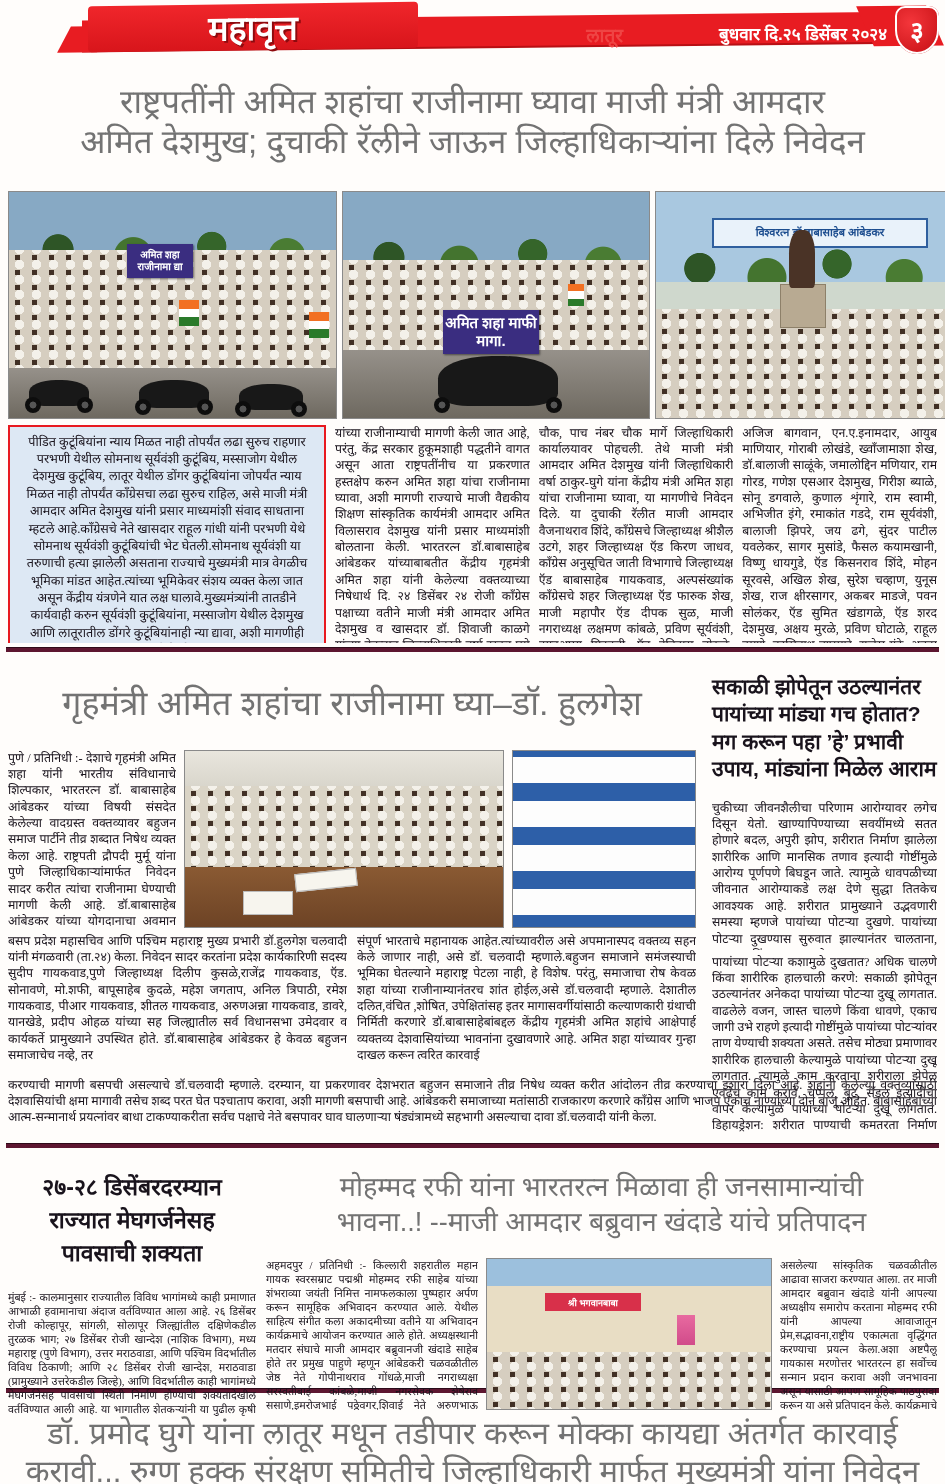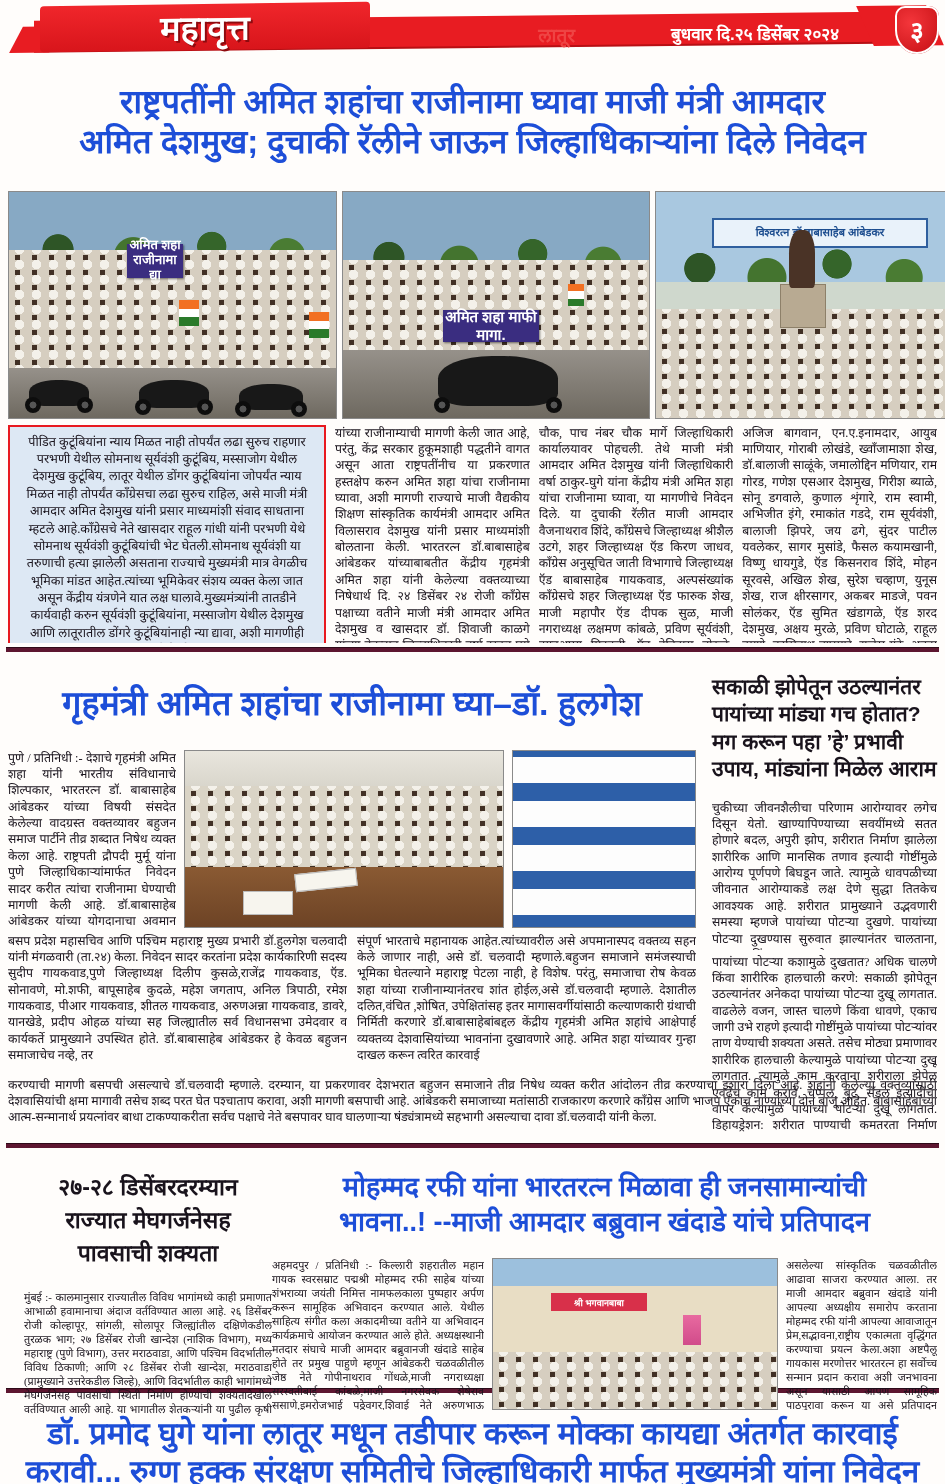--- a/index.html
+++ b/index.html
@@ -1,36 +1,36 @@
 <!DOCTYPE html>
 <html lang="mr"><head>
 <meta charset="utf-8">
 <style>
   html,body{margin:0;padding:0;background:#ffffff;}
   .page{position:relative;width:945px;height:1484px;overflow:hidden;background:#fffdfb;
         font-family:"Liberation Serif","DejaVu Serif",serif;color:#19131c;}
   
-  .masthead{position:relative;height:58px;}
+  .masthead{position:relative;height:58px;margin-left:48px;}
   .mast-ribbon{position:absolute;left:34px;right:18px;top:16px;height:30px;background:#e81c22;
                transform:skewY(-0.6deg);box-shadow:0 2px 0 #b80f14;}
   .mast-ribbon:before{content:"";position:absolute;left:-18px;top:6px;width:40px;height:26px;background:#e81c22;transform:skewX(-28deg);}
   .mast-ribbon:after{content:"";position:absolute;right:-8px;top:-6px;width:70px;height:40px;background:#e81c22;transform:skewX(24deg);}
   .mast-left{position:absolute;left:40px;top:4px;width:330px;height:46px;background:linear-gradient(#f0262b,#d8151b);
              border-radius:4px;display:flex;align-items:center;justify-content:center;
              font-family:"Liberation Sans",sans-serif;font-weight:bold;font-size:34px;color:#fff;
              text-shadow:2px 2px 0 #8e0a0e;transform:skewY(-0.8deg);}
   .mast-city{position:absolute;left:455px;top:22px;width:120px;text-align:right;
              font-family:"Liberation Sans",sans-serif;font-weight:bold;font-size:19px;color:#ef4444;}
   .mast-date{position:absolute;left:630px;top:22px;width:250px;text-align:center;
              font-family:"Liberation Sans",sans-serif;font-weight:bold;font-size:17px;color:#fff;}
   .mast-page{position:absolute;right:6px;top:6px;width:44px;height:48px;background:radial-gradient(circle at 35% 35%,#f4363b,#c30d12);
              border-radius:10px 10px 50% 50%;display:flex;align-items:center;justify-content:center;
              color:#fff;font-weight:bold;font-size:26px;font-family:"Liberation Sans",sans-serif;box-shadow:inset 0 0 0 2px #fff;}
   
-  .h-xxl{font-family:"Liberation Sans",sans-serif;font-weight:bold;text-align:center;line-height:1.22;color:#1d4ed8;}
+  .h-xxl{font-family:"Liberation Sans",sans-serif;font-weight:normal;text-align:center;line-height:1.22;color:#737373;}
   .a1-head{font-size:33px;padding:2px 14px 6px;}
   .a2-head{font-size:34px;line-height:1.25;padding:4px 4px 2px;}
   .a3-head{font-size:27px;line-height:1.3;padding:0 2px;}
   .a4-head{font-size:31px;padding:2px 10px 4px;}
   .side-head{font-size:21px;line-height:1.3;font-family:"Liberation Sans",sans-serif;font-weight:bold;}
   .weather-head{font-size:23px;line-height:1.45;text-align:center;font-family:"Liberation Sans",sans-serif;font-weight:bold;}
   
   .cols{display:flex;gap:9px;padding:0 8px;}
   .coltext{font-size:12.3px;line-height:1.33;text-align:justify;overflow:hidden;}
   .small{font-size:10.8px;line-height:1.3;}
@@ -90,34 +90,34 @@
       <span>राष्ट्रपतींनी अमित शहांचा राजीनामा घ्यावा माजी मंत्री आमदार</span><br>
       <span>अमित देशमुख; दुचाकी रॅलीने जाऊन जिल्हाधिकाऱ्यांना दिले निवेदन</span>
     </h1>
 
     <div class="cols" style="gap:5px;">
 
       <div class="photo" style="width:327px;height:226px;">
         <div class="ph-trees"></div>
         <div class="ph-crowd" style="top:26%;bottom:22%;"></div>
         <div class="ph-road" style="height:22%;"></div>
-        <div class="placard" style="left:118px;top:52px;width:56px;height:34px;font-size:13px;">अमित शहा राजीनामा द्या</div>
+        <div class="placard" style="left:118px;top:52px;width:66px;height:34px;font-size:10px;">अमित शहा राजीनामा द्या</div>
         <div class="flag" style="left:170px;top:108px;"></div>
         <div class="flag" style="left:300px;top:120px;"></div>
         <div class="bike" style="left:130px;bottom:10px;width:70px;height:28px;"></div>
         <div class="bike" style="left:230px;bottom:8px;width:64px;height:26px;"></div>
         <div class="bike" style="left:20px;bottom:12px;width:60px;height:26px;"></div>
       </div>
 
       <div class="photo" style="width:306px;height:226px;">
         <div class="ph-trees" style="height:34%;"></div>
         <div class="ph-crowd" style="top:30%;bottom:30%;"></div>
         <div class="ph-road" style="height:30%;"></div>
         <div class="bike" style="left:95px;bottom:12px;width:120px;height:50px;"></div>
-        <div class="placard" style="left:100px;top:118px;width:96px;height:32px;font-size:15px;">अमित शहा माफी मागा.</div>
+        <div class="placard" style="left:100px;top:118px;width:96px;height:44px;font-size:15px;">अमित शहा माफी मागा.</div>
         <div class="flag" style="left:225px;top:92px;width:16px;height:22px;"></div>
       </div>
 
       <div class="photo" style="width:292px;height:226px;">
         <div class="ph-trees" style="height:40%;background-color:#a9c8e0;"></div>
         <div class="ph-crowd" style="top:52%;bottom:0;"></div>
         <div class="gateboard" style="left:56px;top:8px;width:212px;height:26px;margin-top:18px;">विश्वरत्न डॉ.बाबासाहेब आंबेडकर</div>
         <div class="pedestal" style="left:124px;top:92px;"></div>
         <div class="statue" style="left:133px;top:38px;"></div>
       </div>
@@ -168,21 +168,21 @@
       <div class="coltext" style="height:178px;margin-top:4px;">पायांच्या पोटऱ्या कशामुळे दुखतात? अधिक चालणे किंवा शारीरिक हालचाली करणे: सकाळी झोपेतून उठल्यानंतर अनेकदा पायांच्या पोटऱ्या दुखू लागतात. वाढलेले वजन, जास्त चालणे किंवा धावणे, एकाच जागी उभे राहणे इत्यादी गोष्टींमुळे पायांच्या पोटऱ्यांवर ताण येण्याची शक्यता असते. तसेच मोठ्या प्रमाणावर शारीरिक हालचाली केल्यामुळे पायांच्या पोटऱ्या दुखू लागतात. त्यामुळे काम करताना शरीराला झेपेल एवढेच काम करावे. चप्पल, बूट, सँडल इत्यादींचा वापर केल्यामुळे पायांच्या पोटऱ्या दुखू लागतात. डिहायड्रेशन: शरीरात पाण्याची कमतरता निर्माण झाल्यानंतर डिहायड्रेशनची समस्या उद्भवू लागते. यामुळे बऱ्याचदा अशक्तपणा आणि हात पाय दुखण्यास सुरुवात होते. त्यामुळे डिहायड्रेशनची समस्या उद्भवल्यानंतर डॉक्टरांच्या सल्ल्याने योग्य ते औषध उपचार करावे. शरीरातील पाण्याची पातळी कमी झाल्यानंतर इलेक्ट्रोलाइट्स असंतुलित होऊन जातात. ज्याचा परिणाम शरीरात असणाऱ्या हाडांवर आणि स्नायूंवर होतो.</div>
     </aside>
   </div>
 
   <div style="display:flex;gap:10px;padding:0 8px;height:62px;margin-top:13px;">
     <div class="coltext" style="flex:1;">करण्याची मागणी बसपची असल्याचे डॉ.चलवादी म्हणाले. दरम्यान, या प्रकरणावर देशभरात बहुजन समाजाने तीव्र निषेध व्यक्त करीत आंदोलन तीव्र करण्याचा इशारा दिला आहे. शहांनी केलेल्या वक्तव्यासाठी देशवासियांची क्षमा मागावी तसेच शब्द परत घेत पश्चाताप करावा, अशी मागणी बसपाची आहे. आंबेडकरी समाजाच्या मतांसाठी राजकारण करणारे काँग्रेस आणि भाजप एकाच नाण्याच्या दोन बाजू आहेत. बाबासाहेबांच्या आत्म-सन्मानार्थ प्रयत्नांवर बाधा टाकण्याकरीता सर्वच पक्षाचे नेते बसपावर घाव घालणाऱ्या षंड्यंत्रामध्ये सहभागी असल्याचा दावा डॉ.चलवादी यांनी केला.</div>
   </div>
 
   <div class="divider"></div>
 
-  <div style="display:flex;padding:0 8px;height:232px;margin-left:16px;">
+  <div style="display:flex;gap:10px;padding:0 8px;height:232px;">
     <section style="width:248px;flex:none;">
       <h2 class="weather-head">
         <span>२७-२८ डिसेंबरदरम्यान</span><br>
         <span>राज्यात मेघगर्जनेसह</span><br>
         <span>पावसाची शक्यता</span>
       </h2>
       <div class="coltext small" style="height:126px;">मुंबई :- कालमानुसार राज्यातील विविध भागांमध्ये काही प्रमाणात आभाळी हवामानाचा अंदाज वर्तविण्यात आला आहे. २६ डिसेंबर रोजी कोल्हापूर, सांगली, सोलापूर जिल्ह्यांतील दक्षिणेकडील तुरळक भाग; २७ डिसेंबर रोजी खान्देश (नाशिक विभाग), मध्य महाराष्ट्र (पुणे विभाग), उत्तर मराठवाडा, आणि पश्चिम विदर्भातील विविध ठिकाणी; आणि २८ डिसेंबर रोजी खान्देश, मराठवाडा (प्रामुख्याने उत्तरेकडील जिल्हे), आणि विदर्भातील काही भागांमध्ये मेघगर्जनेसह पावसाची स्थिती निर्माण होण्याची शक्यतादेखील वर्तविण्यात आली आहे. या भागातील शेतकऱ्यांनी या पुढील कृषी सल्ला आणि हवामानाच्या अंदाजांकडे लक्ष ठेवावे आणि त्यानुसार नियोजन करावे, असे आवाहन करण्यात येत आहे.</div>
     </section>
 
     <section style="flex:1;">

